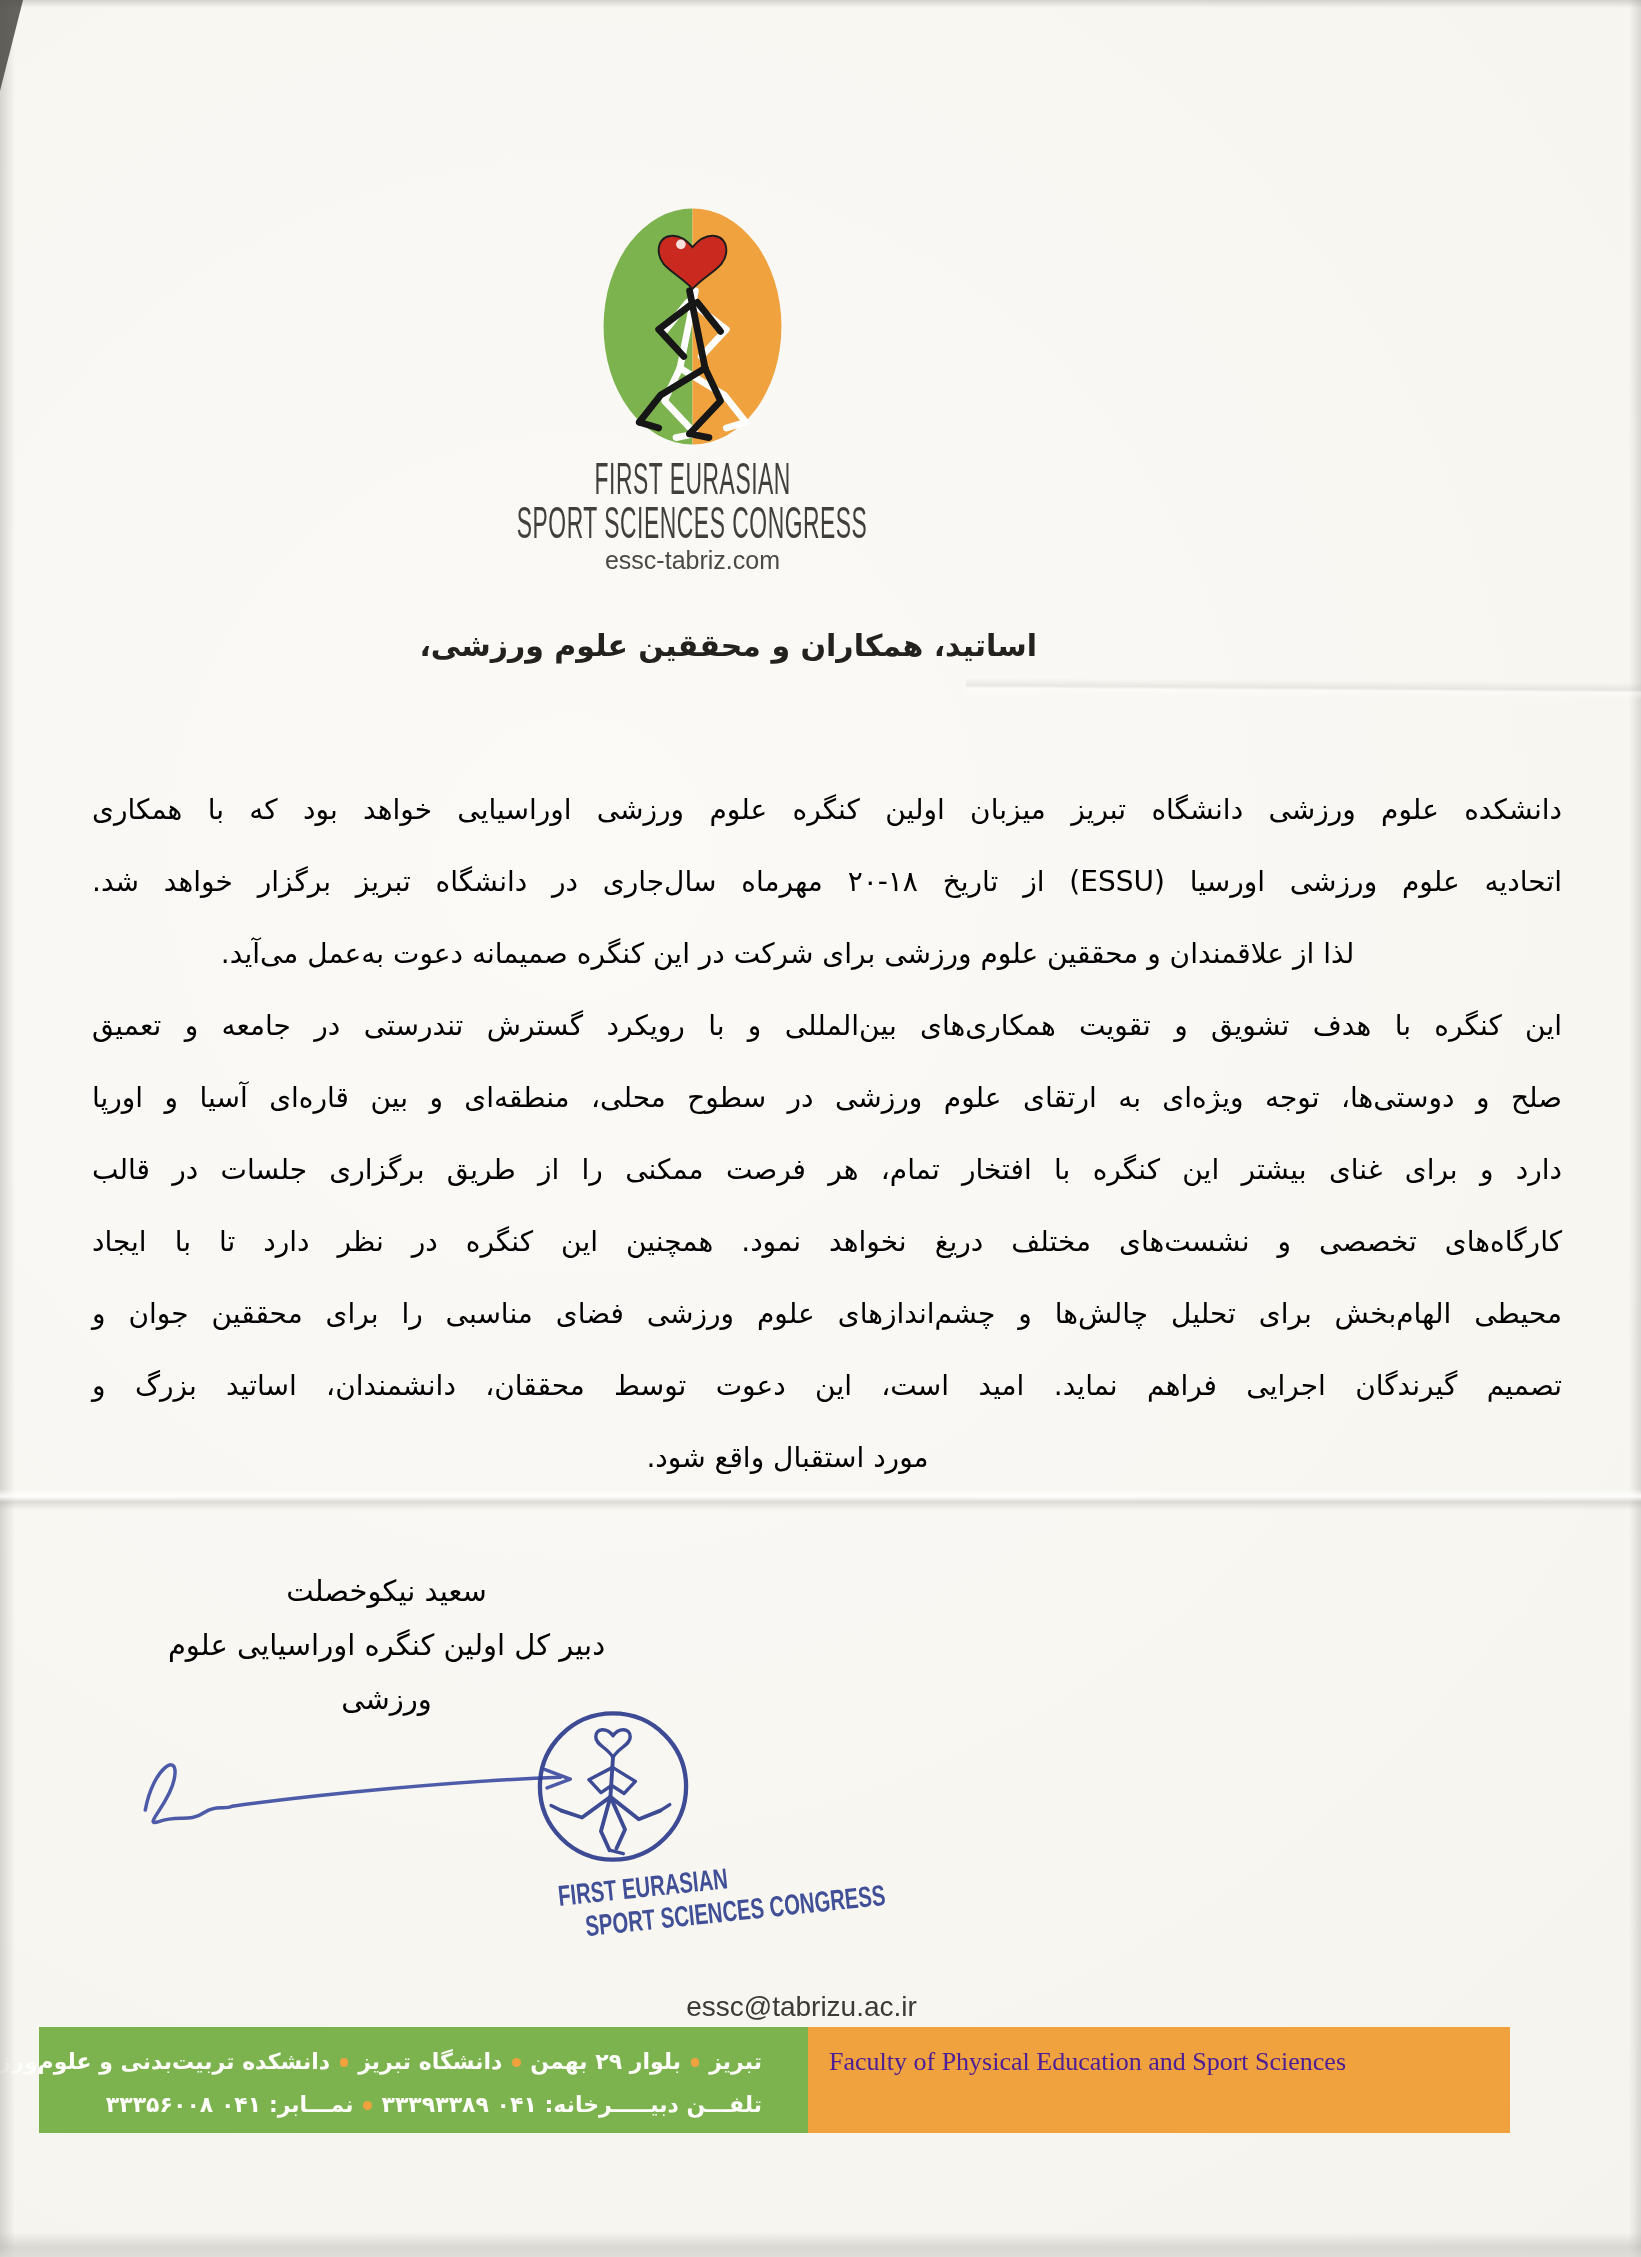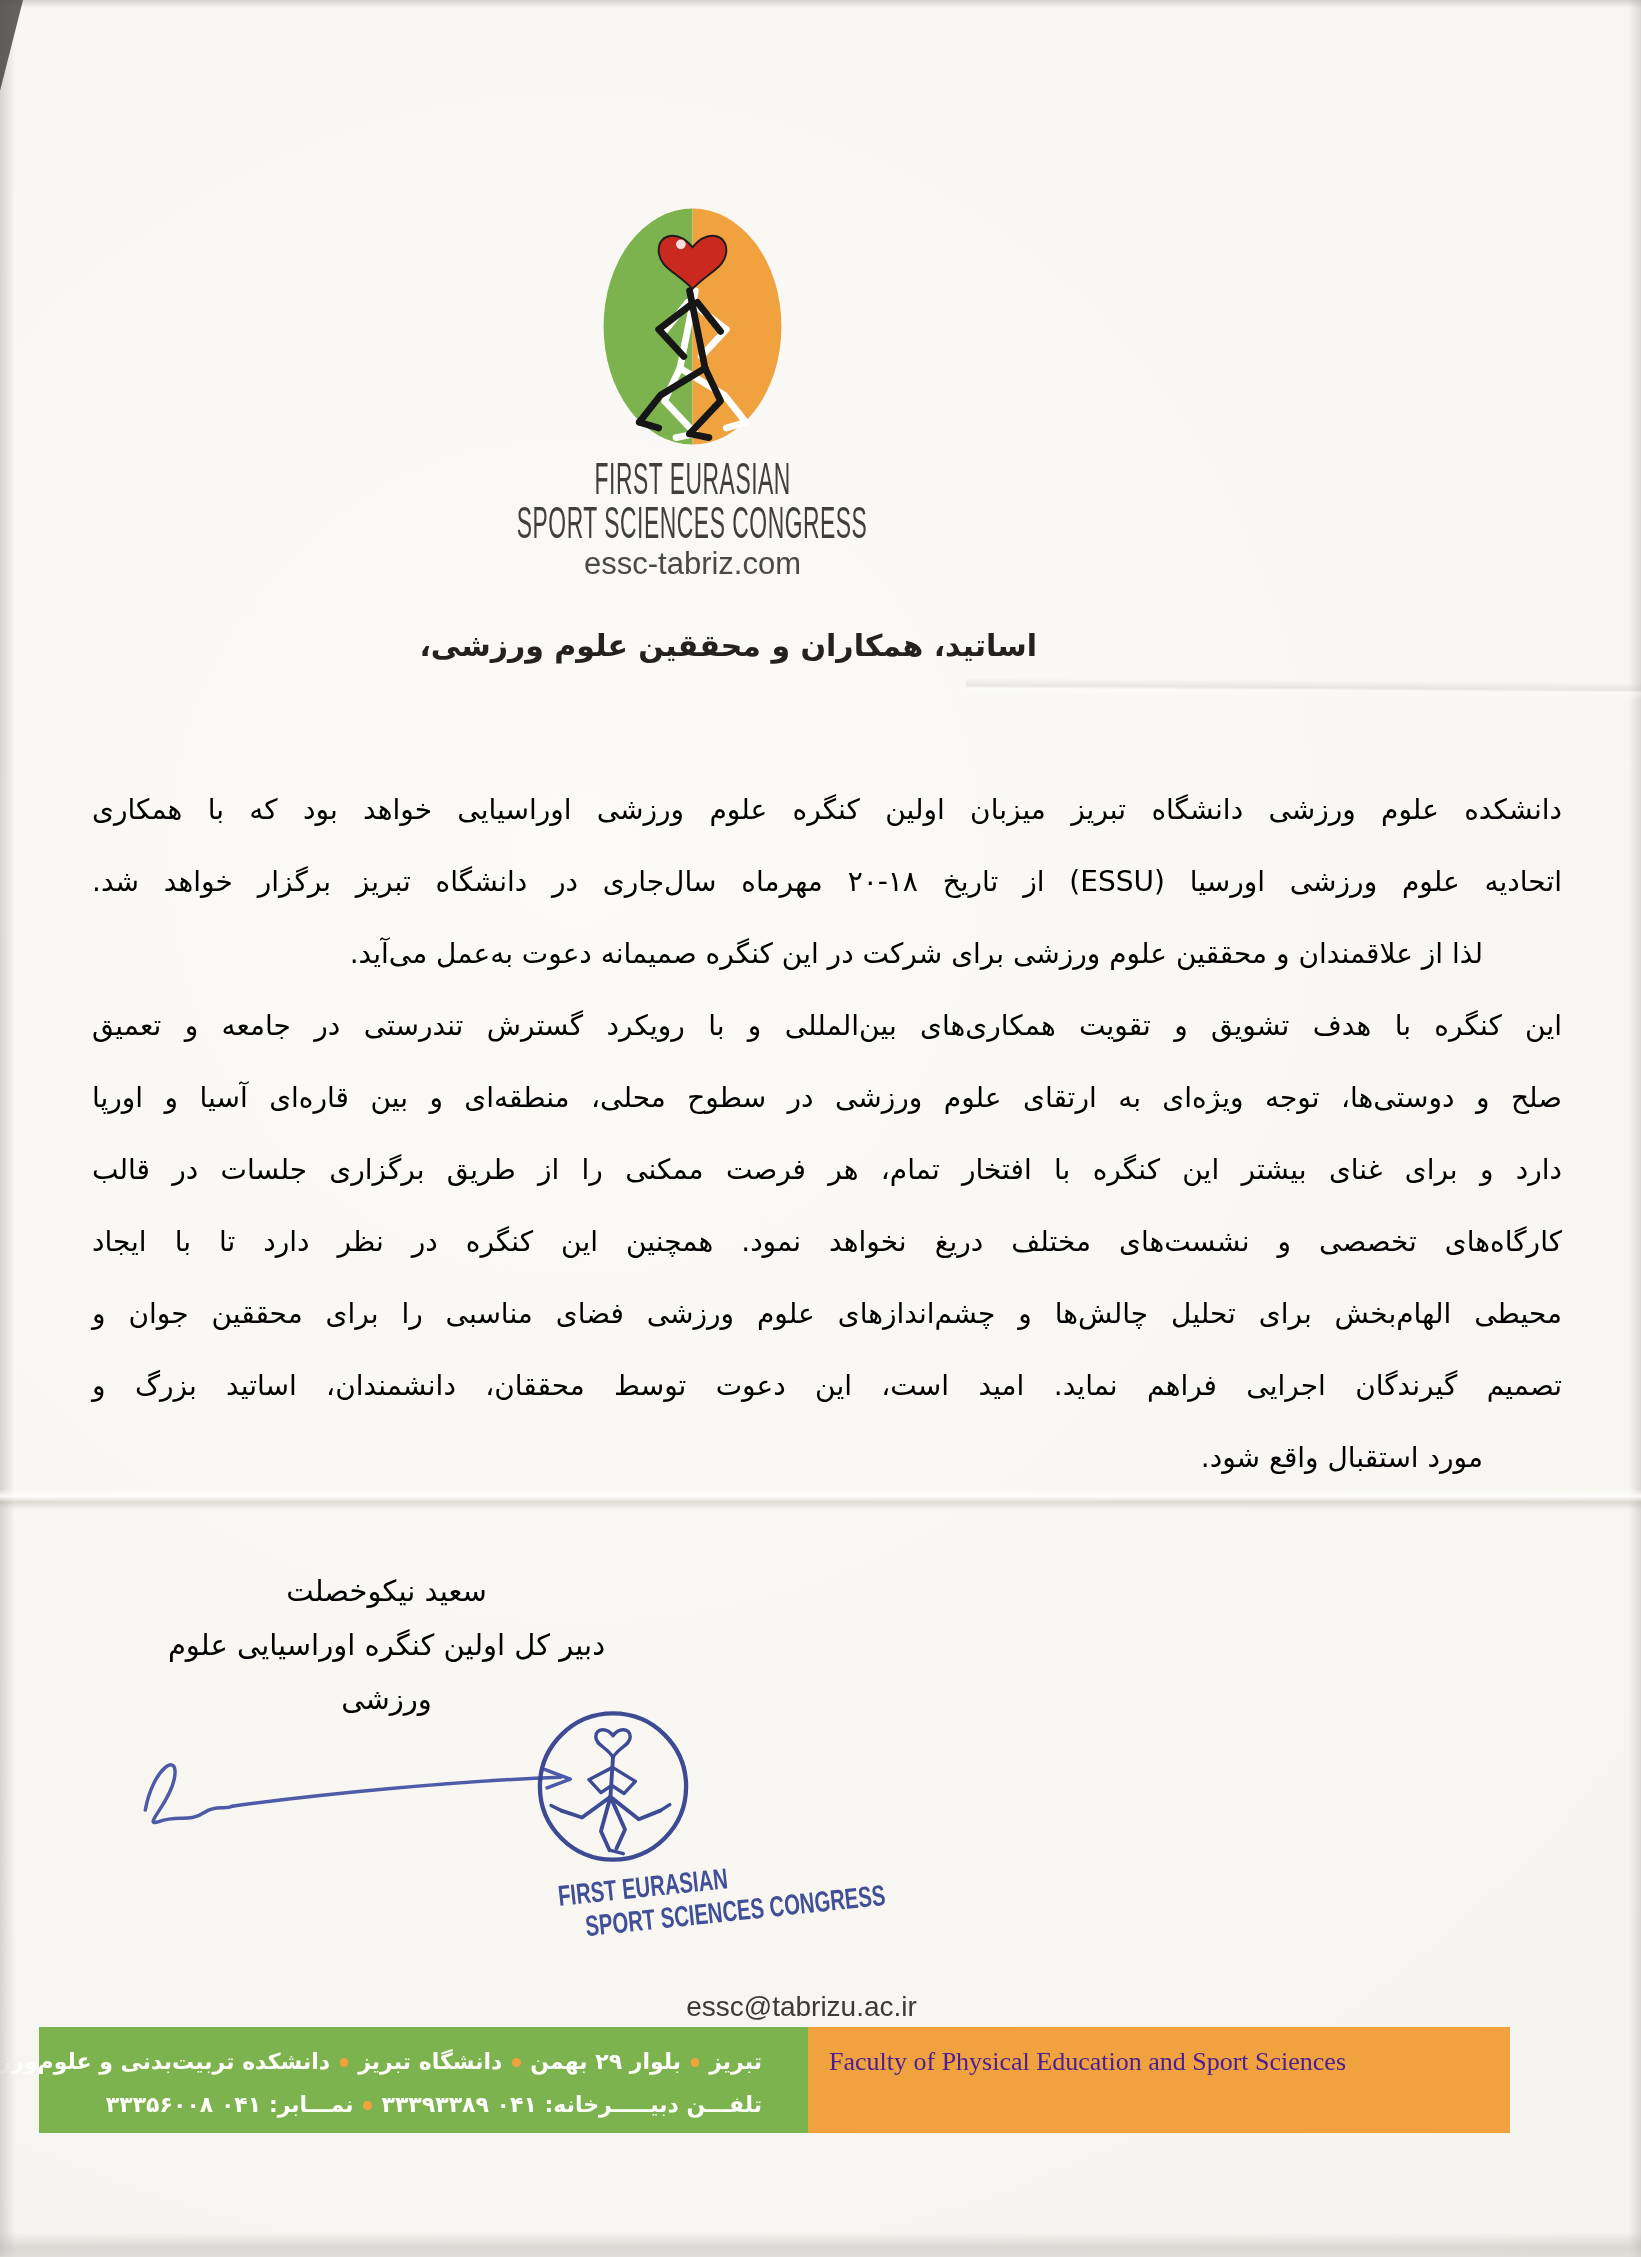--- a/index.html
+++ b/index.html
@@ -20,28 +20,28 @@
   .crease-b{position:absolute;left:0;top:1489px;width:1641px;height:21px;
     background:linear-gradient(180deg,rgba(175,172,164,0),rgba(255,255,255,.85) 35%,rgba(175,172,164,.38) 62%,rgba(175,172,164,0));}
 
   
   .logo-svg{position:absolute;left:591px;top:196px;width:203px;height:261px;}
   .center-line{position:absolute;left:0;width:1385px;text-align:center;color:#413f3c;}
   .brand-line{font-family:"Liberation Sans",sans-serif;font-weight:500;font-size:44px;line-height:44px;letter-spacing:1px;white-space:nowrap;}
   .brand-line>span{display:inline-block;transform:scaleX(.52);transform-origin:50% 50%;}
   .brand-1{top:457px;}
   .brand-2{top:501px;}
-  .website{top:546px;font-family:"Liberation Sans",sans-serif;font-size:31px;color:#4a4947;}
+  .website{top:546px;font-family:"Liberation Sans",sans-serif;font-size:25px;color:#4a4947;}
 
   
   .salutation{position:absolute;right:604px;top:628px;direction:rtl;font-weight:bold;font-size:30px;color:#24221f;white-space:nowrap;}
   .body-block{position:absolute;left:92px;top:774px;width:1470px;direction:rtl;color:#000000;font-size:28px;}
   .bline{height:72px;line-height:72px;white-space:nowrap;}
   .bline.just{text-align:justify;text-align-last:justify;white-space:normal;}
-  .bline.endp{text-align:right;padding-right:79px;}
+  .bline.endp{text-align:center;padding-right:79px;}
 
   .signatory{position:absolute;left:126px;top:1564px;width:521px;text-align:center;direction:rtl;color:#000000;font-size:29px;line-height:54px;}
   .sig-svg{position:absolute;left:124px;top:1721px;width:483px;height:126px;}
   .stamp-svg{position:absolute;left:526px;top:1704px;width:174px;height:172px;opacity:.92;}
   .stamp-text{position:absolute;left:519px;top:1871px;width:251px;text-align:center;transform:rotate(-6deg);
     color:#2e3d8e;font-family:"Liberation Sans",sans-serif;font-weight:700;opacity:.9;}
   .stamp-text .st1,.stamp-text .st2{line-height:33px;font-size:29px;white-space:nowrap;}
   .stamp-text .st1>span,.stamp-text .st2>span{display:inline-block;transform:scaleX(.7);transform-origin:50% 50%;}
 
   

